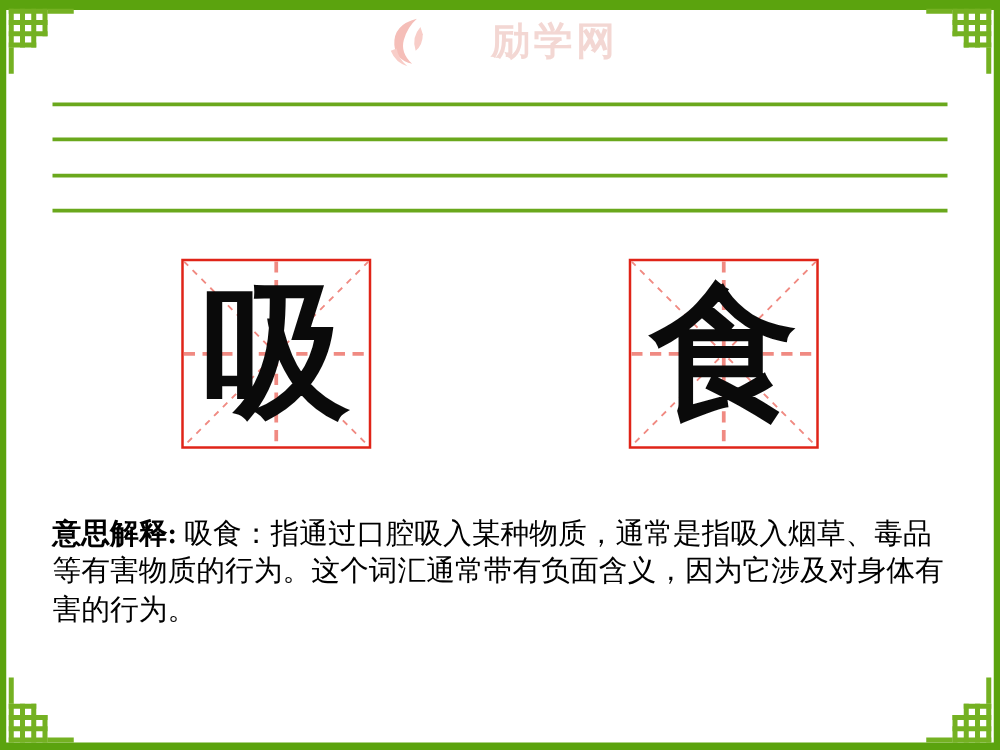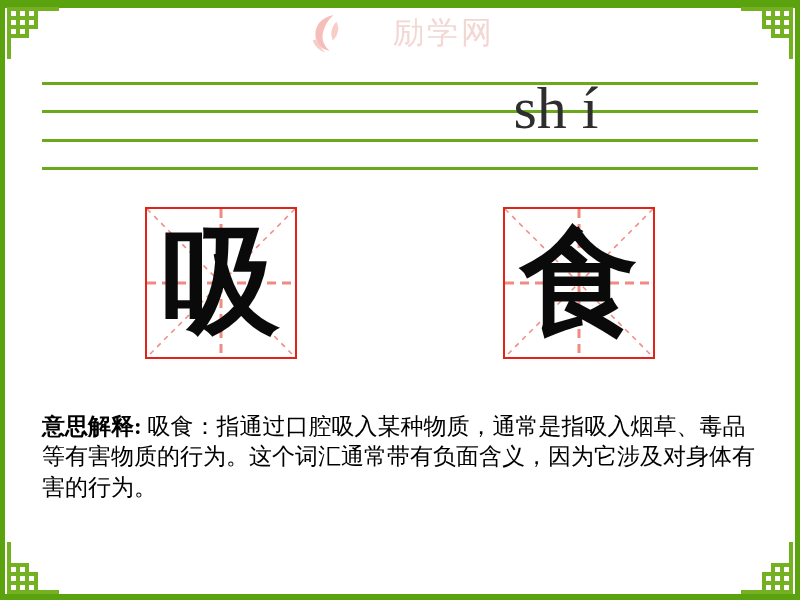--- a/index.html
+++ b/index.html
@@ -13,21 +13,21 @@
   
   .corner{position:absolute;width:55px;height:55px;}
   .corner.tl{top:5px;left:5px;}
   .corner.tr{top:5px;right:5px;transform:scaleX(-1);}
   .corner.bl{bottom:4px;left:5px;transform:scaleY(-1);}
   .corner.br{bottom:4px;right:5px;transform:scale(-1,-1);}
 
   
   .watermark{position:absolute;top:12px;left:0;width:100%;display:flex;
              justify-content:center;align-items:center;gap:10px;}
-  .wm-text{font-family:"Liberation Sans","DejaVu Sans",sans-serif;font-weight:400;
+  .wm-text{font-family:"Liberation Sans","DejaVu Sans",sans-serif;font-weight:700;
            font-size:31px;color:#f3d7d3;letter-spacing:3px;margin-left:40px;}
 
   
   .pline{position:absolute;left:42px;width:716px;height:3px;background:#6aa81c;}
   .pword{position:absolute;top:78px;transform:translateX(-50%);font-size:60px;
          line-height:1;color:#2e2e2e;white-space:pre;}
 
   
   .tzg{position:absolute;top:207px;width:152px;height:152px;border:2px solid #e02418;
        box-sizing:border-box;display:flex;align-items:center;justify-content:center;}
@@ -111,21 +111,20 @@
       <path d="M8 30 Q12 40 22 43 Q14 36 13 28 Z" fill="#f8cdc8"></path>
     </svg>
     <span class="wm-text">励学网</span>
   </div>
 
   <div class="pline" style="top:82px"></div>
   <div class="pline" style="top:110px"></div>
   <div class="pline" style="top:139px"></div>
   <div class="pline" style="top:167px"></div>
 
-  <span class="pword" style="left:556px">sh í</span>
 
   <div class="tzg" style="left:145px">
     <svg viewBox="0 0 148 148" width="148" height="148">
       <line x1="0" y1="0" x2="148" y2="148" stroke="#f08a82" stroke-width="1.5" stroke-dasharray="5 5"></line>
       <line x1="148" y1="0" x2="0" y2="148" stroke="#f08a82" stroke-width="1.5" stroke-dasharray="5 5"></line>
       <line x1="0" y1="74" x2="148" y2="74" stroke="#f08a82" stroke-width="3" stroke-dasharray="9 6"></line>
       <line x1="74" y1="0" x2="74" y2="148" stroke="#f08a82" stroke-width="3" stroke-dasharray="9 6"></line>
     </svg>
     <span class="hanzi">吸</span>
   </div>

